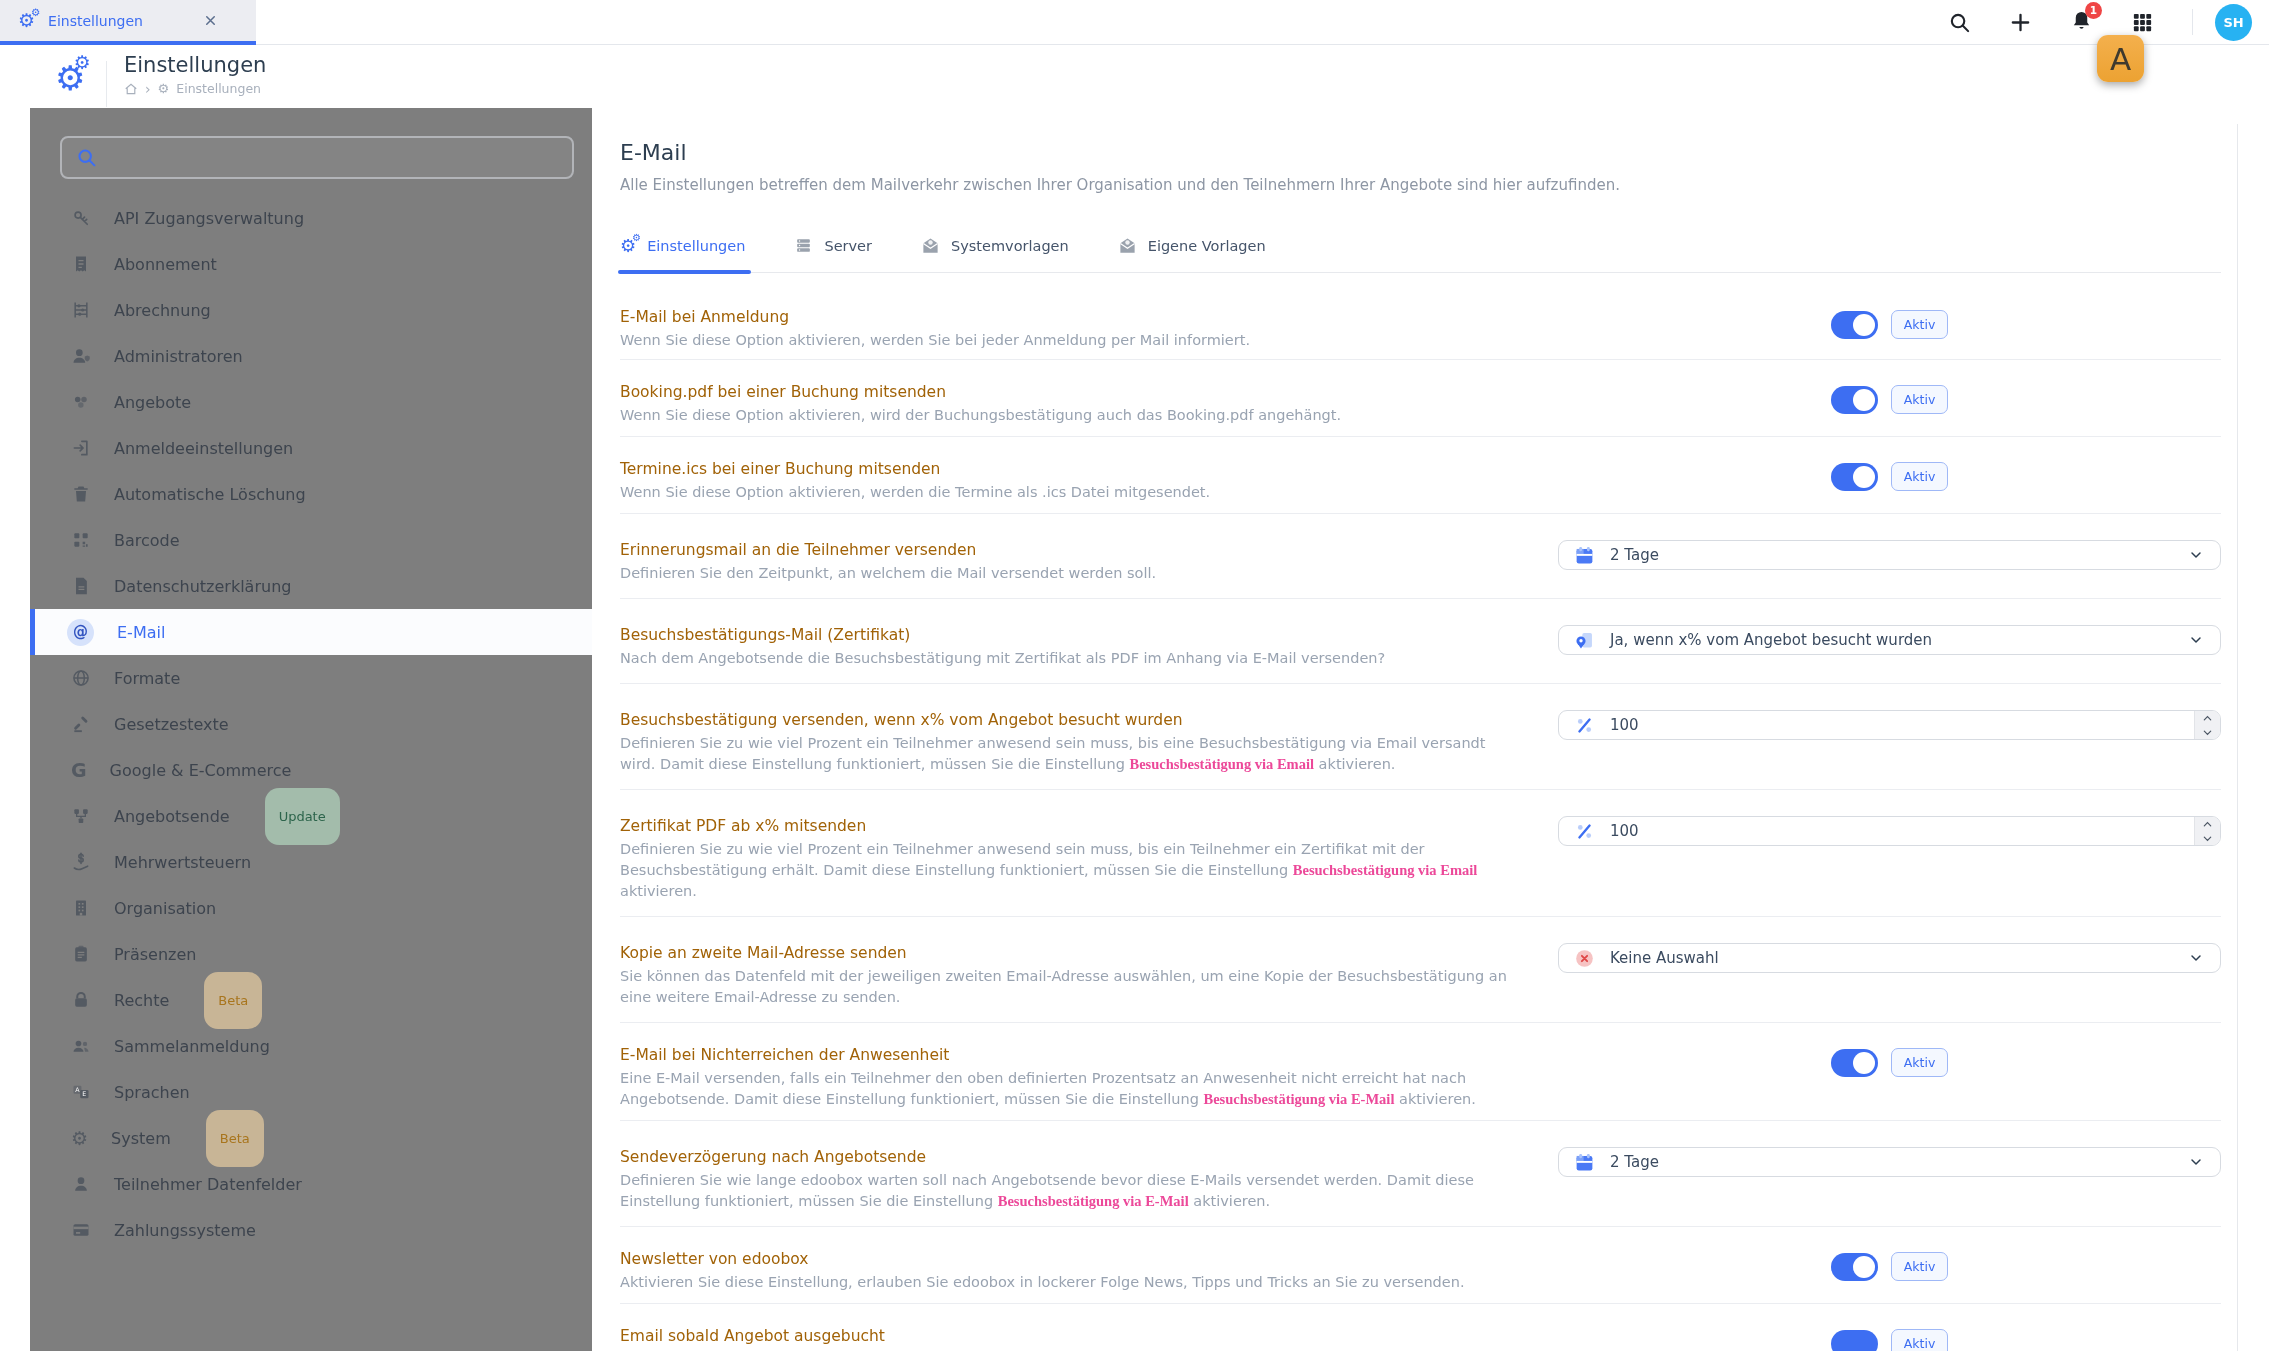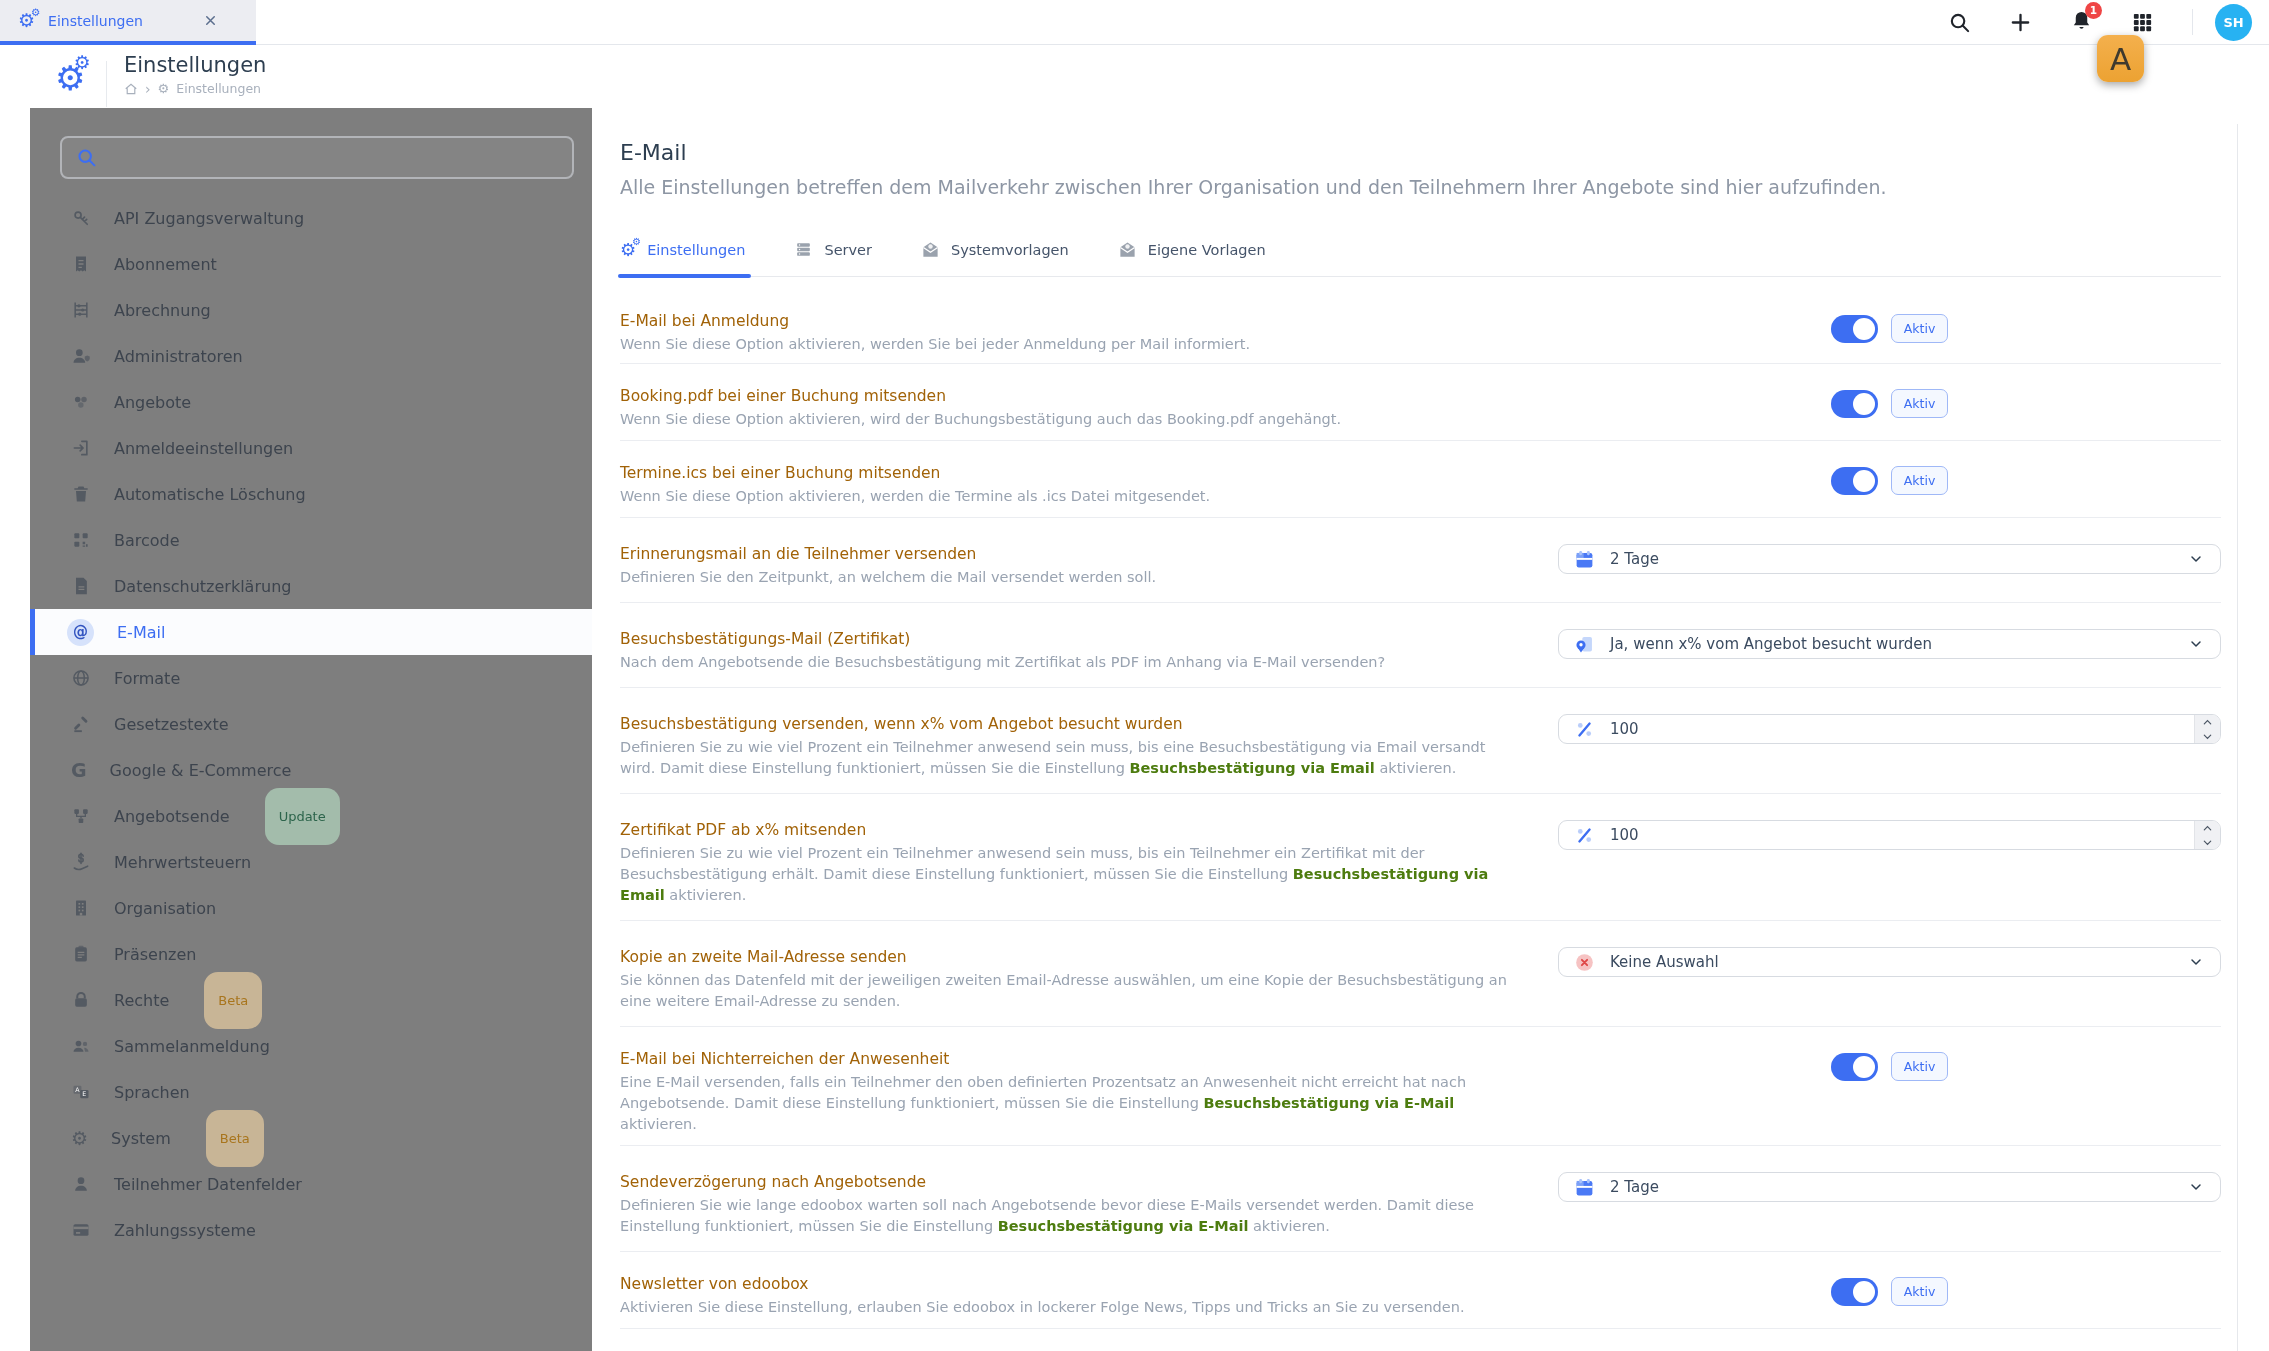--- a/index.html
+++ b/index.html
@@ -65,41 +65,41 @@
   .side-item.active{background:#fbfcfe;border-left:5px solid var(--blue);padding-left:36px;color:var(--blue);}
   .at-badge{width:27px;height:27px;margin-left:-4px;border-radius:50%;background:#d6e2fb;color:#3254c0;
     font-weight:bold;font-size:15px;display:flex;align-items:center;justify-content:center;}
   .side-badge{margin-left:12px;padding:21px 14px;border-radius:14px;font-size:13px;}
   .side-badge.update{background:#a3bcab;color:#2c644b;}
   .side-badge.beta{background:#c8b596;color:#a8751d;}
 
   
   .main{position:absolute;left:620px;top:140px;width:1601px;}
   .main-title{font-size:22px;font-weight:500;color:#2d3e50;}
-  .main-desc{margin-top:11px;font-size:19px;color:#8d96a4;}
+  .main-desc{margin-top:11px;font-size:15px;color:#8d96a4;}
   .tabs{margin-top:42px;display:flex;gap:49px;border-bottom:1px solid #e7e9ed;}
   .tab{position:relative;display:flex;align-items:center;gap:11px;padding-bottom:17px;cursor:pointer;
     color:#45546a;font-size:14.5px;}
   .tab .ic{width:19px;height:19px;color:#9aa2ad;}
   .tab .gch{font-size:18px;line-height:1;color:#9aa2ad;position:relative;}
   .tab.active{color:var(--blue);}
   .tab.active .gch{color:var(--blue);}
   .tab.active::after{content:"";position:absolute;left:-2px;right:-6px;bottom:-2px;height:4px;border-radius:3px;background:var(--blue);}
   .gg{position:relative;font-style:normal;}
   .gg i{font-style:normal;position:absolute;font-size:55%;right:-5px;top:-4px;}
 
   .rows{}
   .srow{display:flex;align-items:flex-start;padding:22px 0 10px;border-bottom:1px solid var(--line);}
   .srow:first-child{padding-top:34px;padding-bottom:8px;}
   .srow:last-child{border-bottom:none;}
   .srow.has-box{padding:26px 0 14px;}
   .srow-text{width:890px;margin-right:48px;}
   .srow-title{font-size:15.5px;font-weight:400;color:#a16207;line-height:21px;}
   .srow-desc{margin-top:2px;font-size:14.5px;color:#99a3b1;line-height:21px;}
-  .srow-desc b{color:#4d7c0f;}
+  .srow-desc b{color:#ec4899;font-family:Liberation Serif, serif;}
   .srow-ctl{flex:1;display:flex;align-items:flex-start;justify-content:center;}
   .tgl-wrap{display:flex;align-items:center;gap:13px;margin-top:3px;}
   .toggle{width:47px;height:28px;border-radius:15px;background:var(--blue);position:relative;cursor:pointer;flex:none;}
   .toggle .knob{position:absolute;right:3px;top:3px;width:22px;height:22px;border-radius:50%;background:#fff;}
   .aktiv-badge{padding:6px 12px;border:1px solid #9fb8f7;border-radius:7px;background:#f4f8ff;
     color:var(--blue);font-size:12.5px;}
   .selbox,.numbox{width:100%;height:30px;border:1px solid #d7dbe1;border-radius:9px;background:#fff;
     display:flex;align-items:center;padding:0 0 0 15px;cursor:pointer;overflow:hidden;}
   .selbox .ic,.numbox .ic{width:21px;height:21px;margin-right:15px;}
   .selbox .val,.numbox .val{font-size:15px;color:#3b4b60;}

